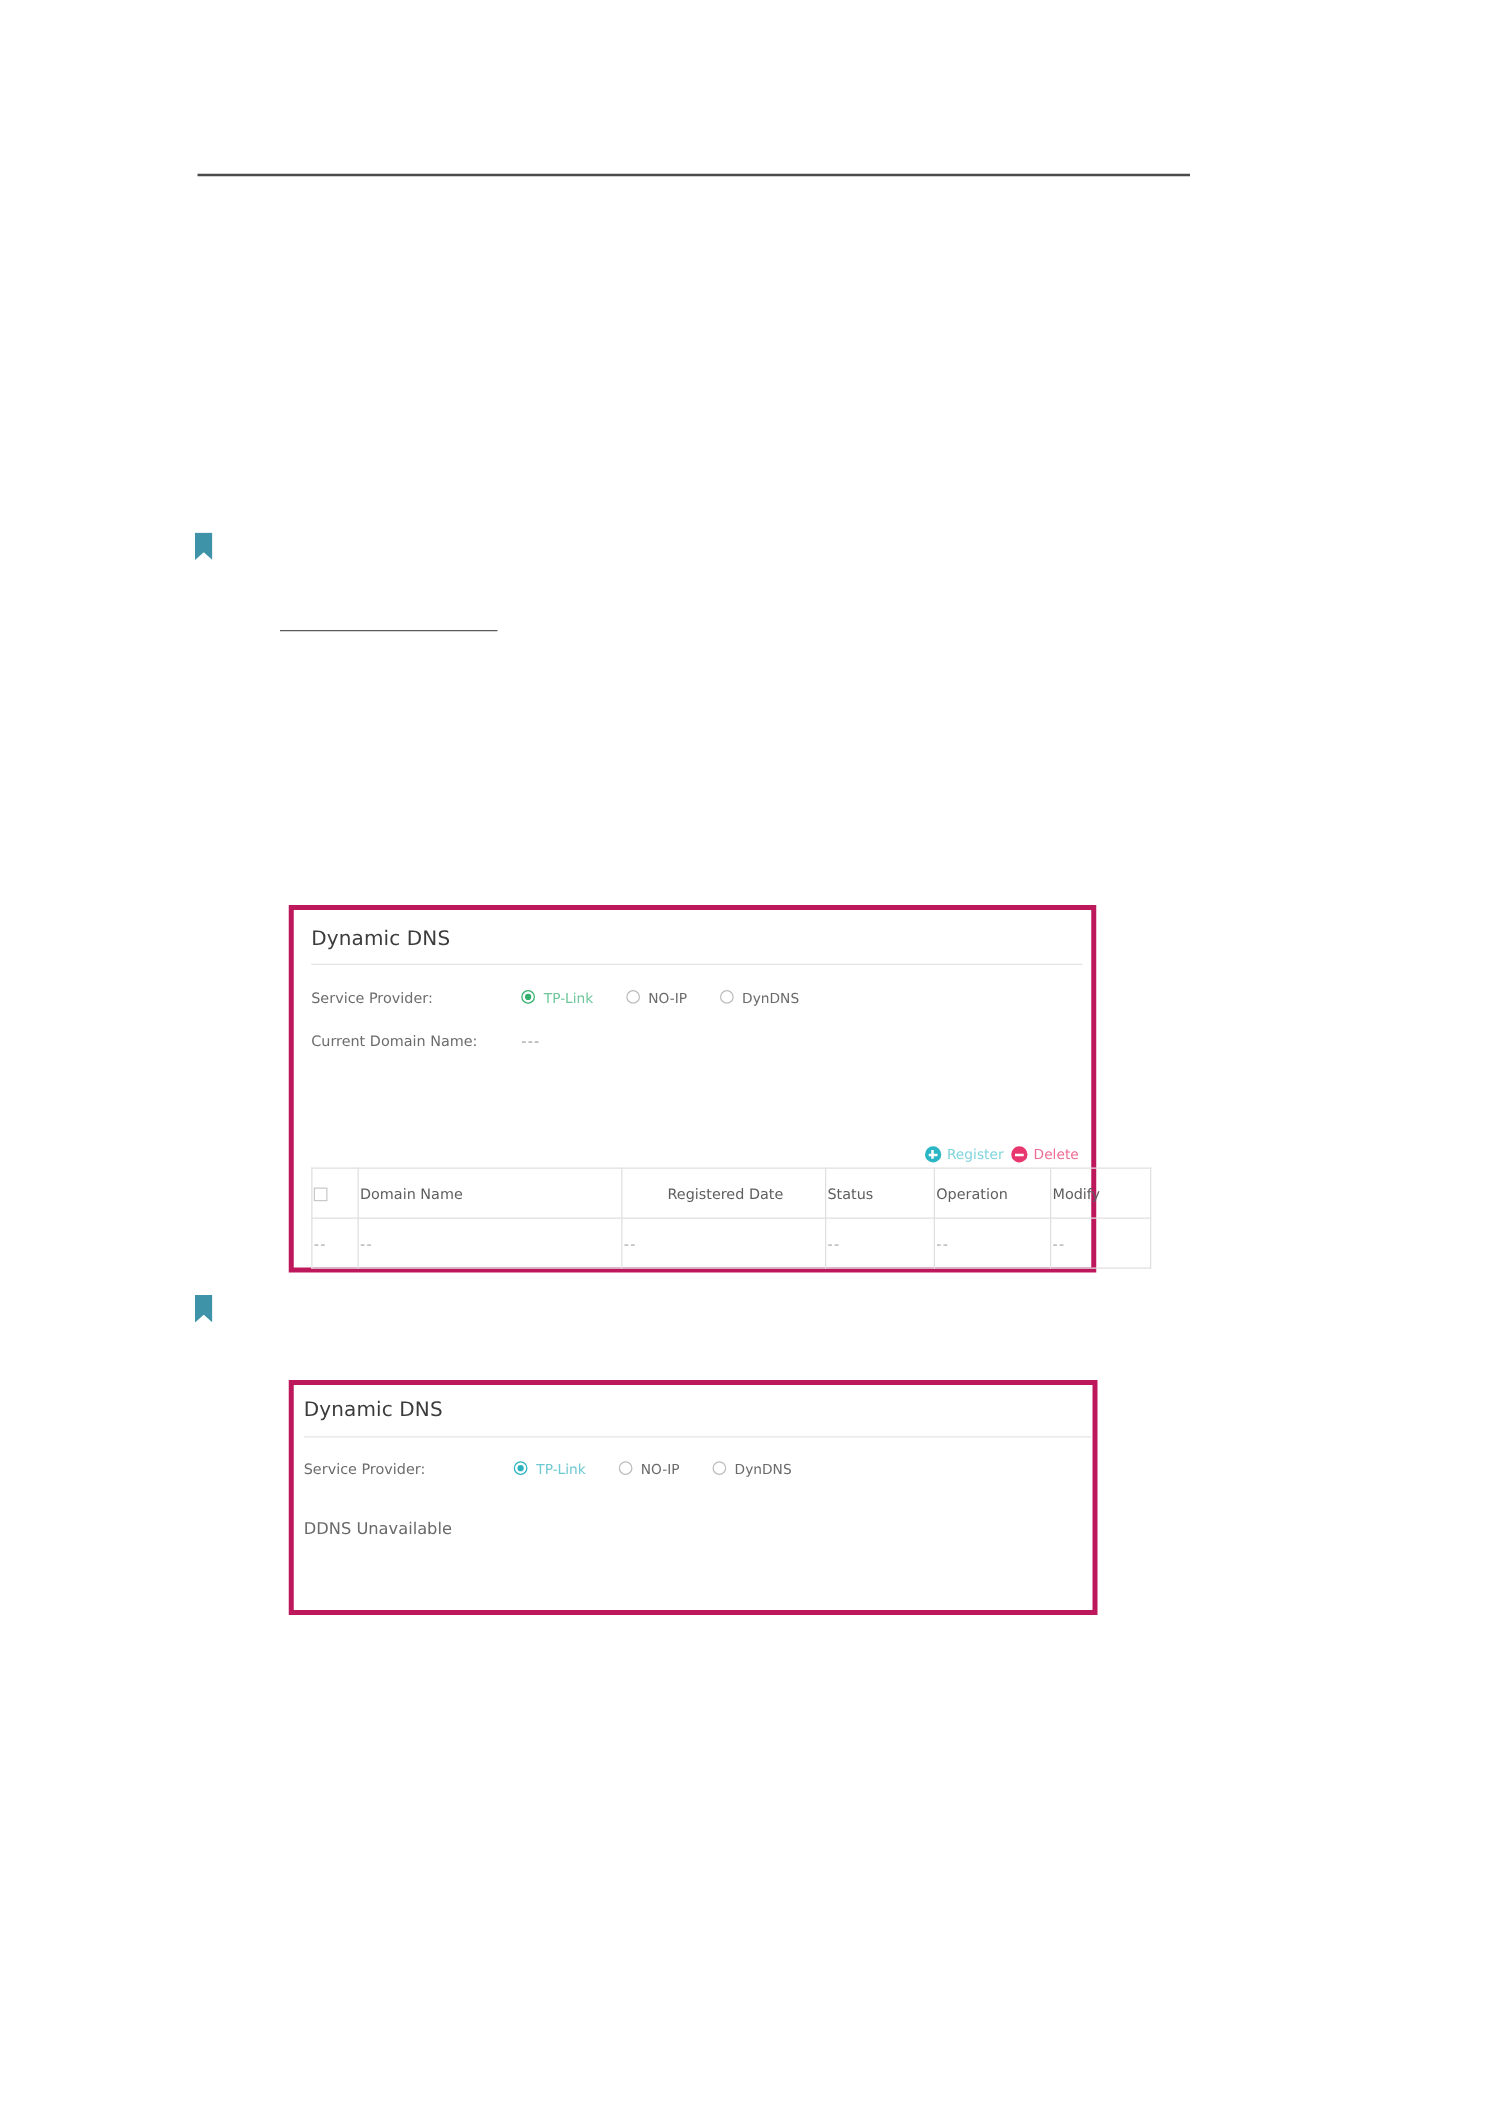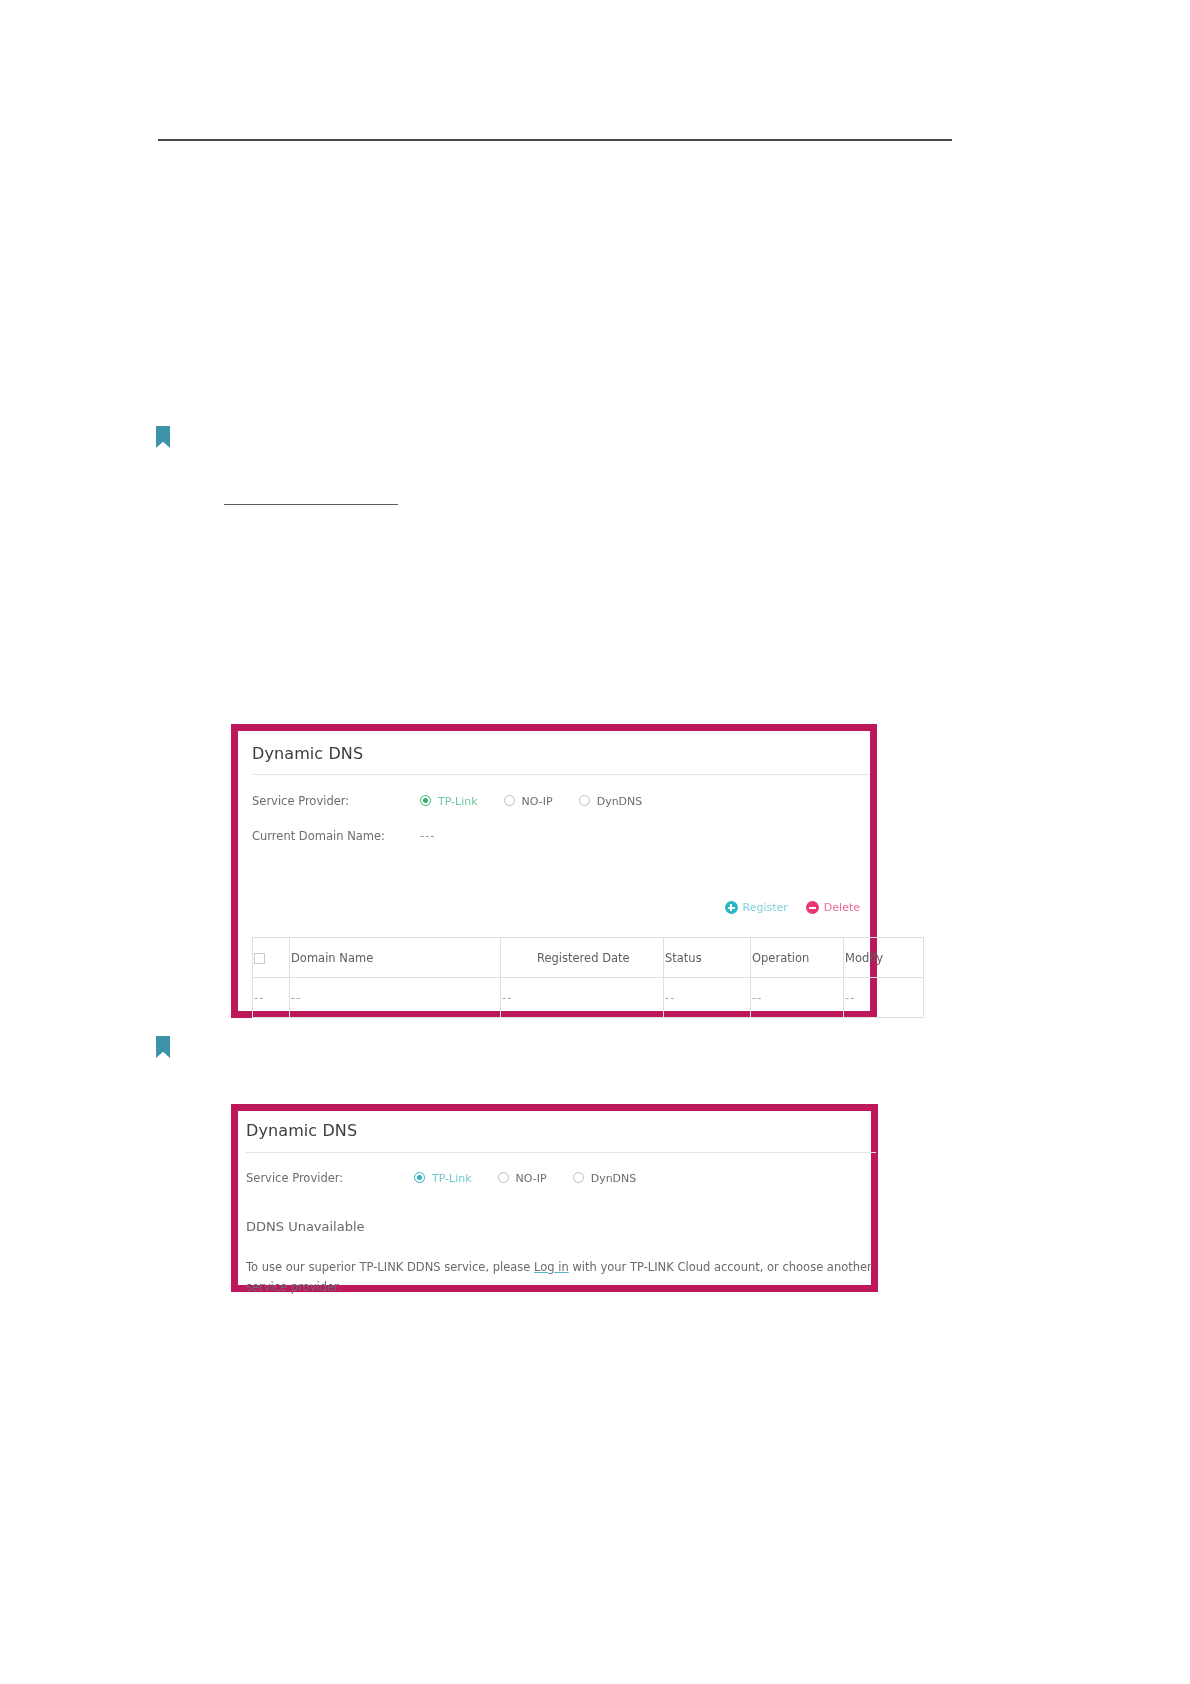--- a/index.html
+++ b/index.html
@@ -43,21 +43,21 @@
     top: 504px;
     width: 174px;
     height: 0;
     border-top: 1px solid #5a5a5a;
   }
 
   
   .panel {
     position: absolute;
     background: #ffffff;
-    border: 7px solid #be185d;
+    border: 4px solid #be185d;
     box-sizing: border-box;
   }
   .panel-1 {
     left: 231px;
     top: 724px;
     width: 646px;
     height: 294px;
   }
   .panel-2 {
     left: 231px;
@@ -161,24 +161,24 @@
   .subsection-head .rule {
     margin-top: 11px;
     border-top: 1px solid #e3e3e3;
     height: 0;
   }
 
   
   .table-actions {
     position: absolute;
     right: 10px;
-    top: 170px;
+    top: 189px;
     display: flex;
     align-items: center;
-    gap: 18px;
+    gap: 6px;
   }
   .action-btn {
     display: flex;
     align-items: center;
     font-size: 11px;
     cursor: pointer;
   }
   .action-icon {
     width: 13px;
     height: 13px;
@@ -377,16 +377,13 @@
       </span>
       <span class="radio-opt">
         <span class="radio-dot"></span>
         <span class="radio-label">DynDNS</span>
       </span>
     </span>
   </div>
 
   <div class="status-line">DDNS Unavailable</div>
 
-  <div class="hint-line">
-    <span>To use our superior TP-LINK DDNS service, please </span><a class="hint-link" href="#">Log in</a><span> with your TP-LINK Cloud account, or choose another service provider.</span>
-  </div>
 </div>
 
 </body></html>

